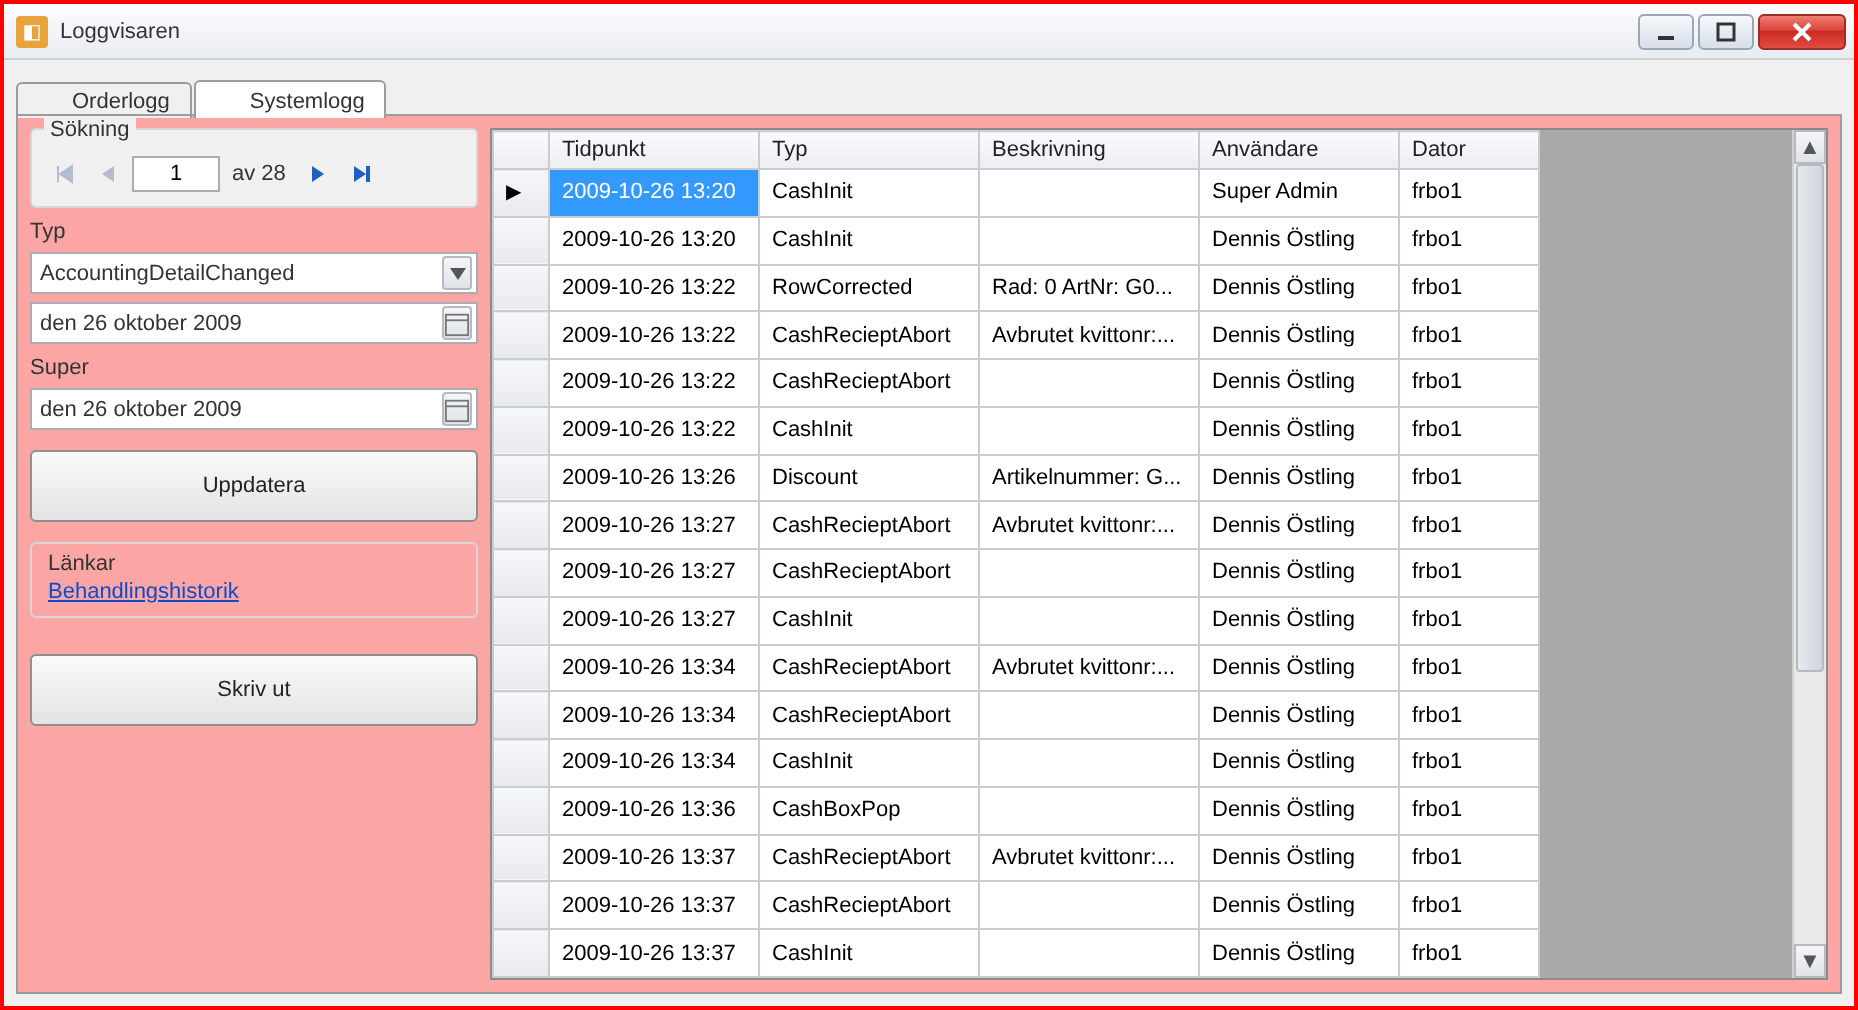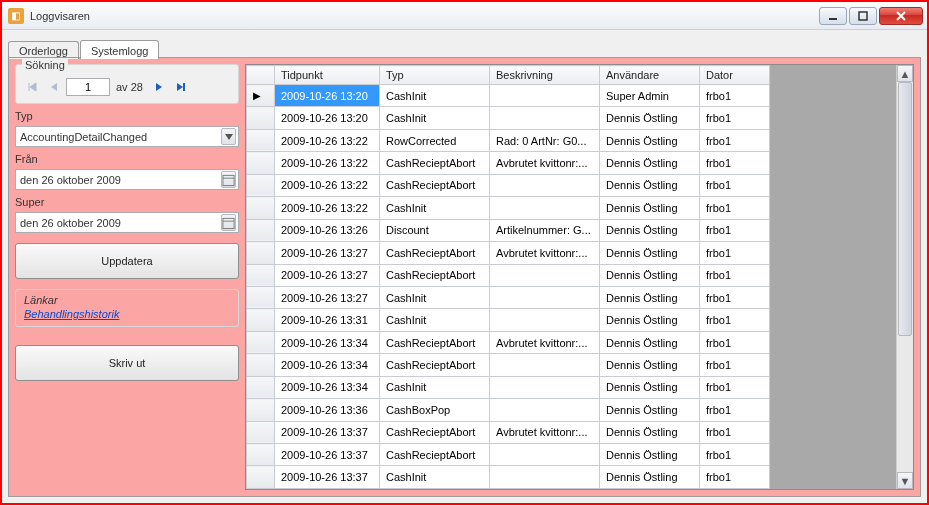--- a/index.html
+++ b/index.html
@@ -59,21 +59,21 @@
   }
 
   
   .tabstrip {
     display: flex;
     align-items: flex-end;
     height: 22px;
     position: relative;
   }
   .tab {
-    padding: 3px 10px 2px 10px;
+    padding: 3px 10px 2px 27px;
     border: 1px solid #9c9c9c;
     border-bottom: none;
     background: #f0f0f0;
     border-radius: 3px 3px 0 0;
     margin-right: 1px;
     color: #333;
     cursor: default;
     position: relative;
     top: 1px;
   }
@@ -174,21 +174,20 @@
     cursor: default;
     color: #222;
     margin-top: 6px;
   }
 
   .linkbox {
     border: 1px solid #d6d6d6;
     border-radius: 3px;
     padding: 4px 8px 6px 8px;
     margin-top: 6px;
-    font-style: italic;
   }
   .linkbox .lbl { margin: 0 0 2px 0; }
   .link { color: #0b4ccd; text-decoration: underline; cursor: default; }
 
   
   .rightpanel {
     flex: 1;
     display: flex; flex-direction: column;
     overflow: hidden;
   }
@@ -340,21 +339,20 @@
         <span class="lbl">Typ</span>
         <div class="combo">
           <span>AccountingDetailChanged</span>
           <span class="arrow">
             <svg width="8" height="6">
                 <path d="M0 0h8L4 6z" fill="#555"></path>
               </svg>
           </span>
         </div>
 
-        <span class="lbl">Från</span>
         <div class="datebox">
           <span>den 26  oktober   2009</span>
           <span class="arrow">
             <svg class="cal-icon" viewBox="0 0 14 14">
                 <rect x="1" y="2" width="12" height="11" fill="none" stroke="#777"></rect>
                 <line x1="1" y1="5" x2="13" y2="5" stroke="#777"></line>
               </svg>
           </span>
         </div>
 
@@ -469,28 +467,20 @@
                   <tr>
                     <td class="rowheader"></td>
                     <td class="col-tidpunkt">2009-10-26 13:27</td>
                     <td class="col-typ">CashInit</td>
                     <td class="col-beskr"></td>
                     <td class="col-anv">Dennis Östling</td>
                     <td class="col-dator">frbo1</td>
                   </tr>
                   <tr>
                     <td class="rowheader"></td>
-                    <td class="col-tidpunkt">2009-10-26 13:31</td>
-                    <td class="col-typ">CashInit</td>
-                    <td class="col-beskr"></td>
-                    <td class="col-anv">Dennis Östling</td>
-                    <td class="col-dator">frbo1</td>
-                  </tr>
-                  <tr>
-                    <td class="rowheader"></td>
                     <td class="col-tidpunkt">2009-10-26 13:34</td>
                     <td class="col-typ">CashRecieptAbort</td>
                     <td class="col-beskr">Avbrutet kvittonr:...</td>
                     <td class="col-anv">Dennis Östling</td>
                     <td class="col-dator">frbo1</td>
                   </tr>
                   <tr>
                     <td class="rowheader"></td>
                     <td class="col-tidpunkt">2009-10-26 13:34</td>
                     <td class="col-typ">CashRecieptAbort</td>

